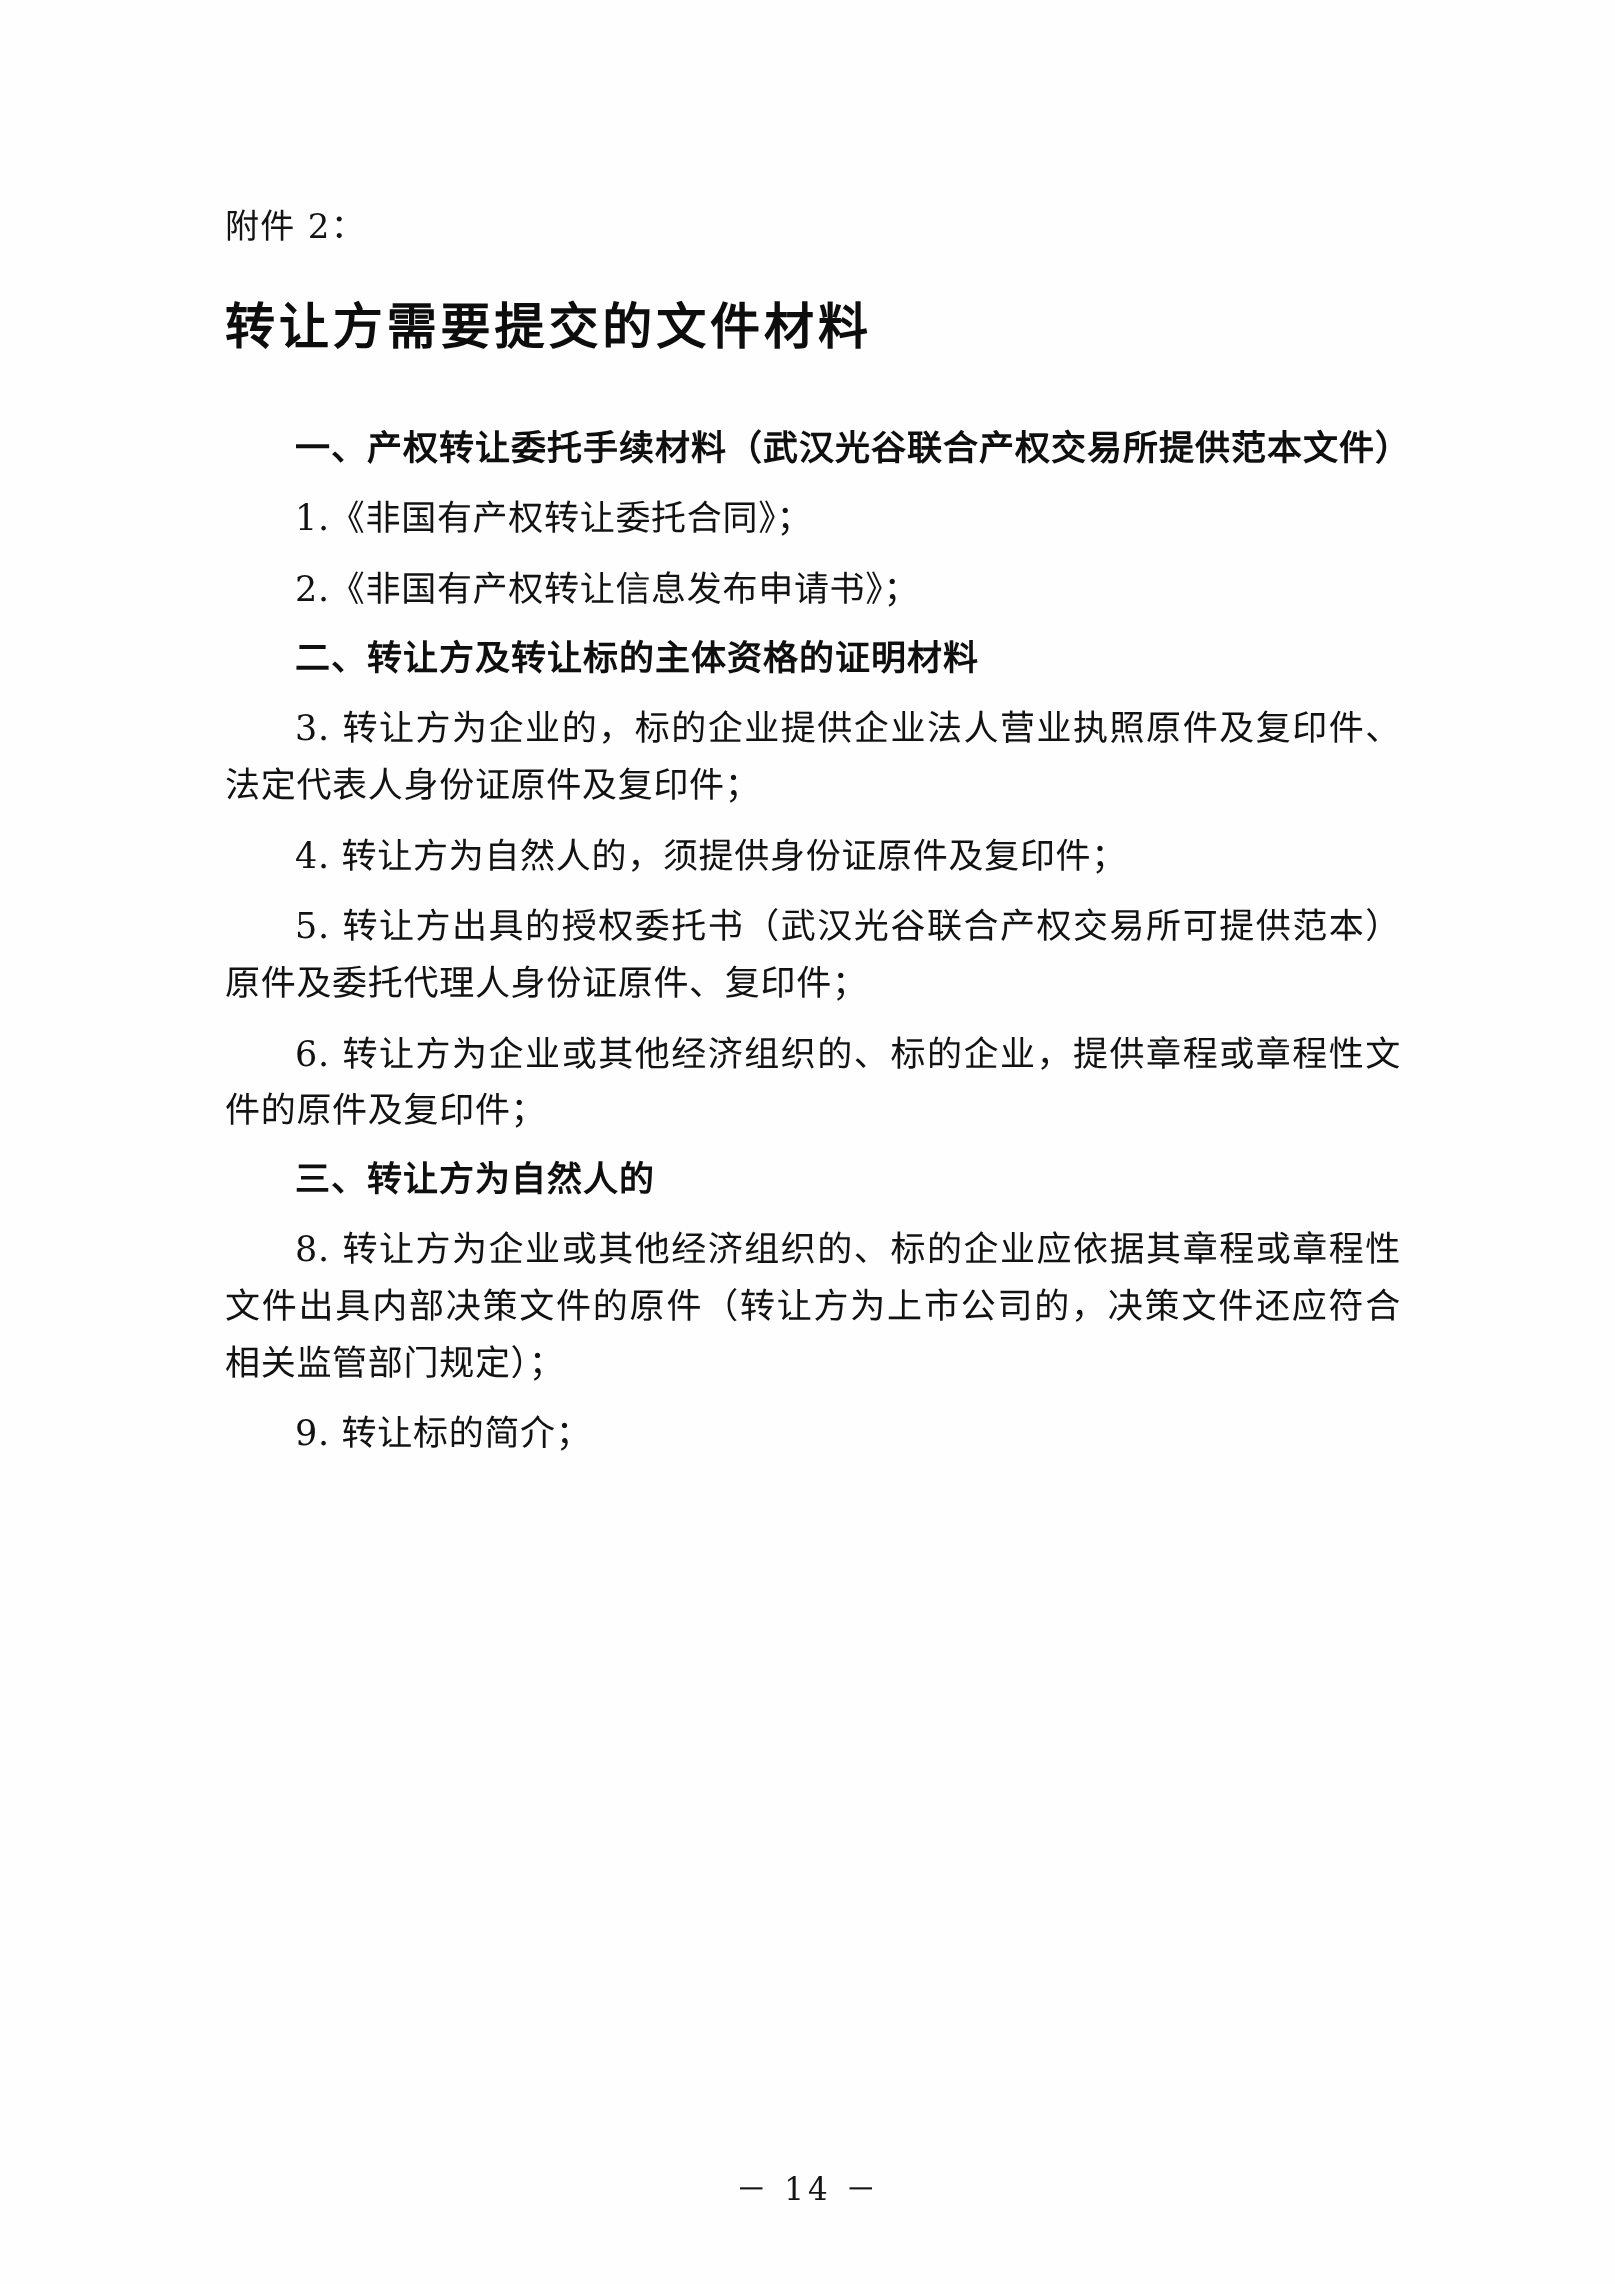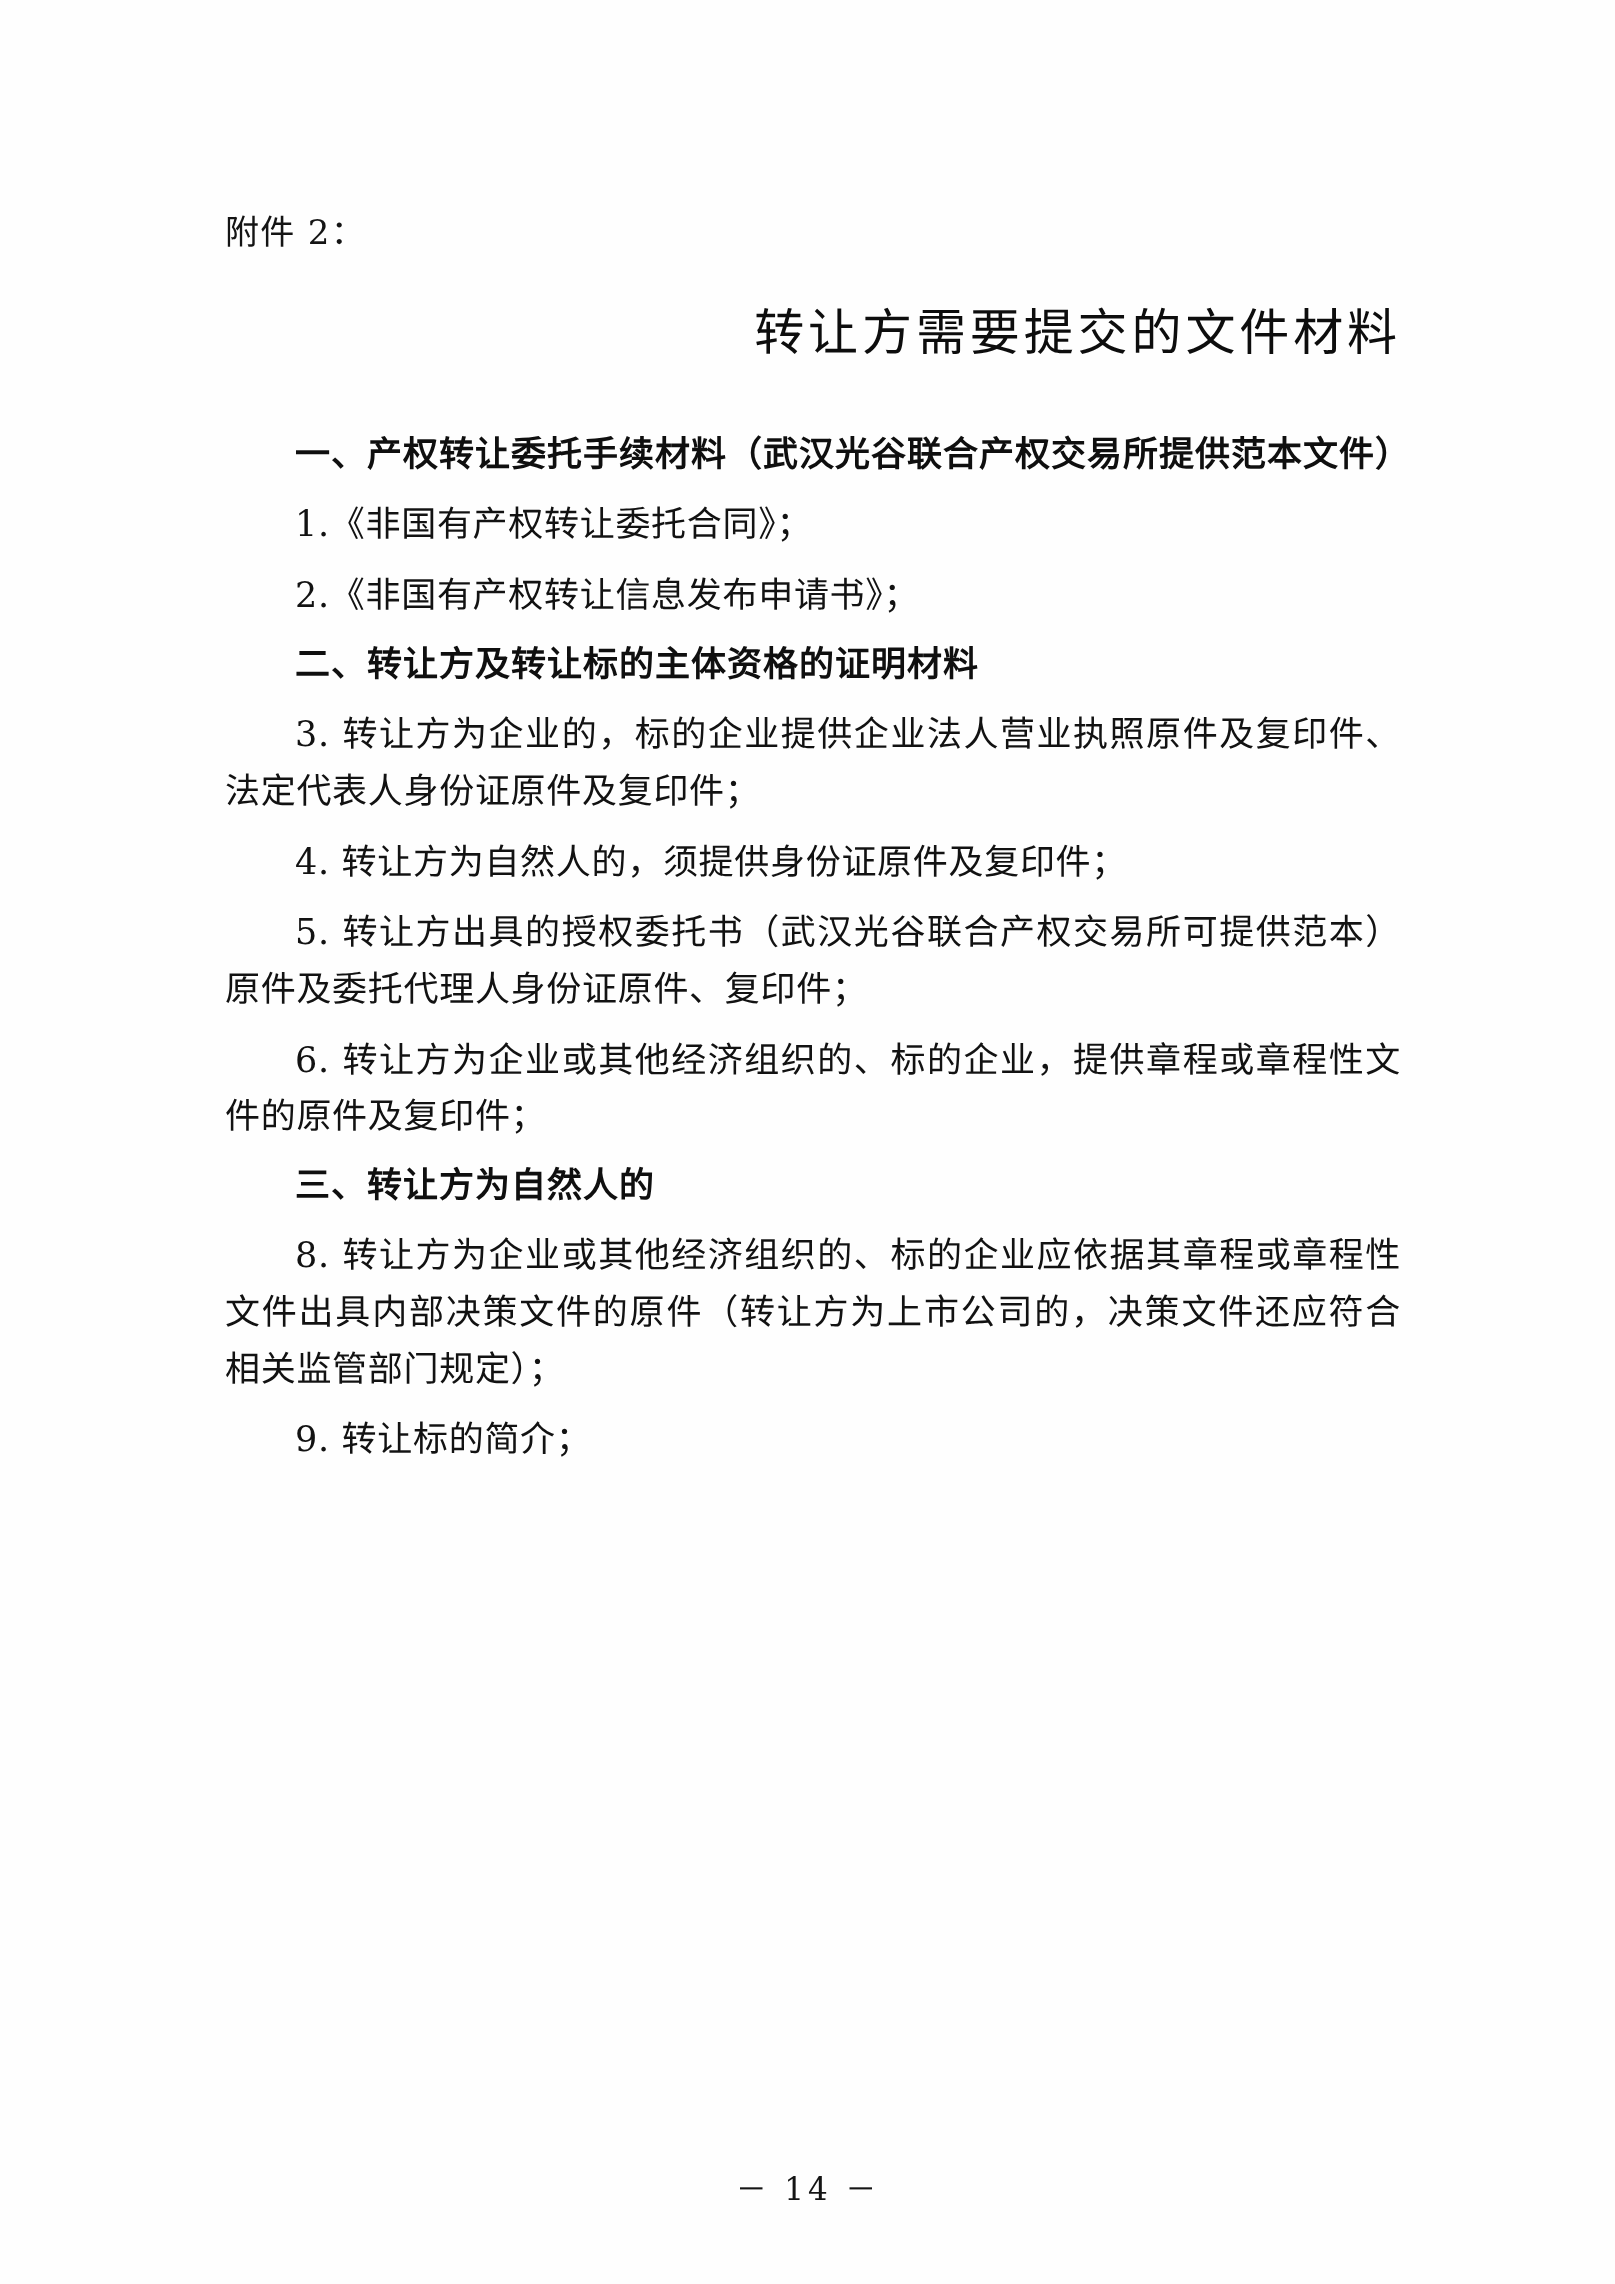--- a/index.html
+++ b/index.html
@@ -24,29 +24,29 @@
     height: 2284px;
     box-sizing: border-box;
     padding: 196px 215px 0 225px;
     background: #fefefe;
   }
 
   .attachment-label {
     font-size: 34px;
     line-height: 1.2;
     letter-spacing: 1.3px;
-    margin: 16px 0 26px 0;
+    margin: 10px 0 26px 0;
     font-family: "DejaVu Serif", serif;
     color: #141414;
   }
 
   .doc-title {
-    text-align: right;
+    text-align: left;
     font-size: 50px;
-    font-weight: normal;
+    font-weight: bold;
     letter-spacing: 3.9px;
     margin: 39px 0 62px 0;
     color: #0d0d0d;
     font-family: "DejaVu Serif", serif;
   }
 
   .section-heading {
     font-size: 35px;
     font-weight: bold;
     line-height: 1.62;

